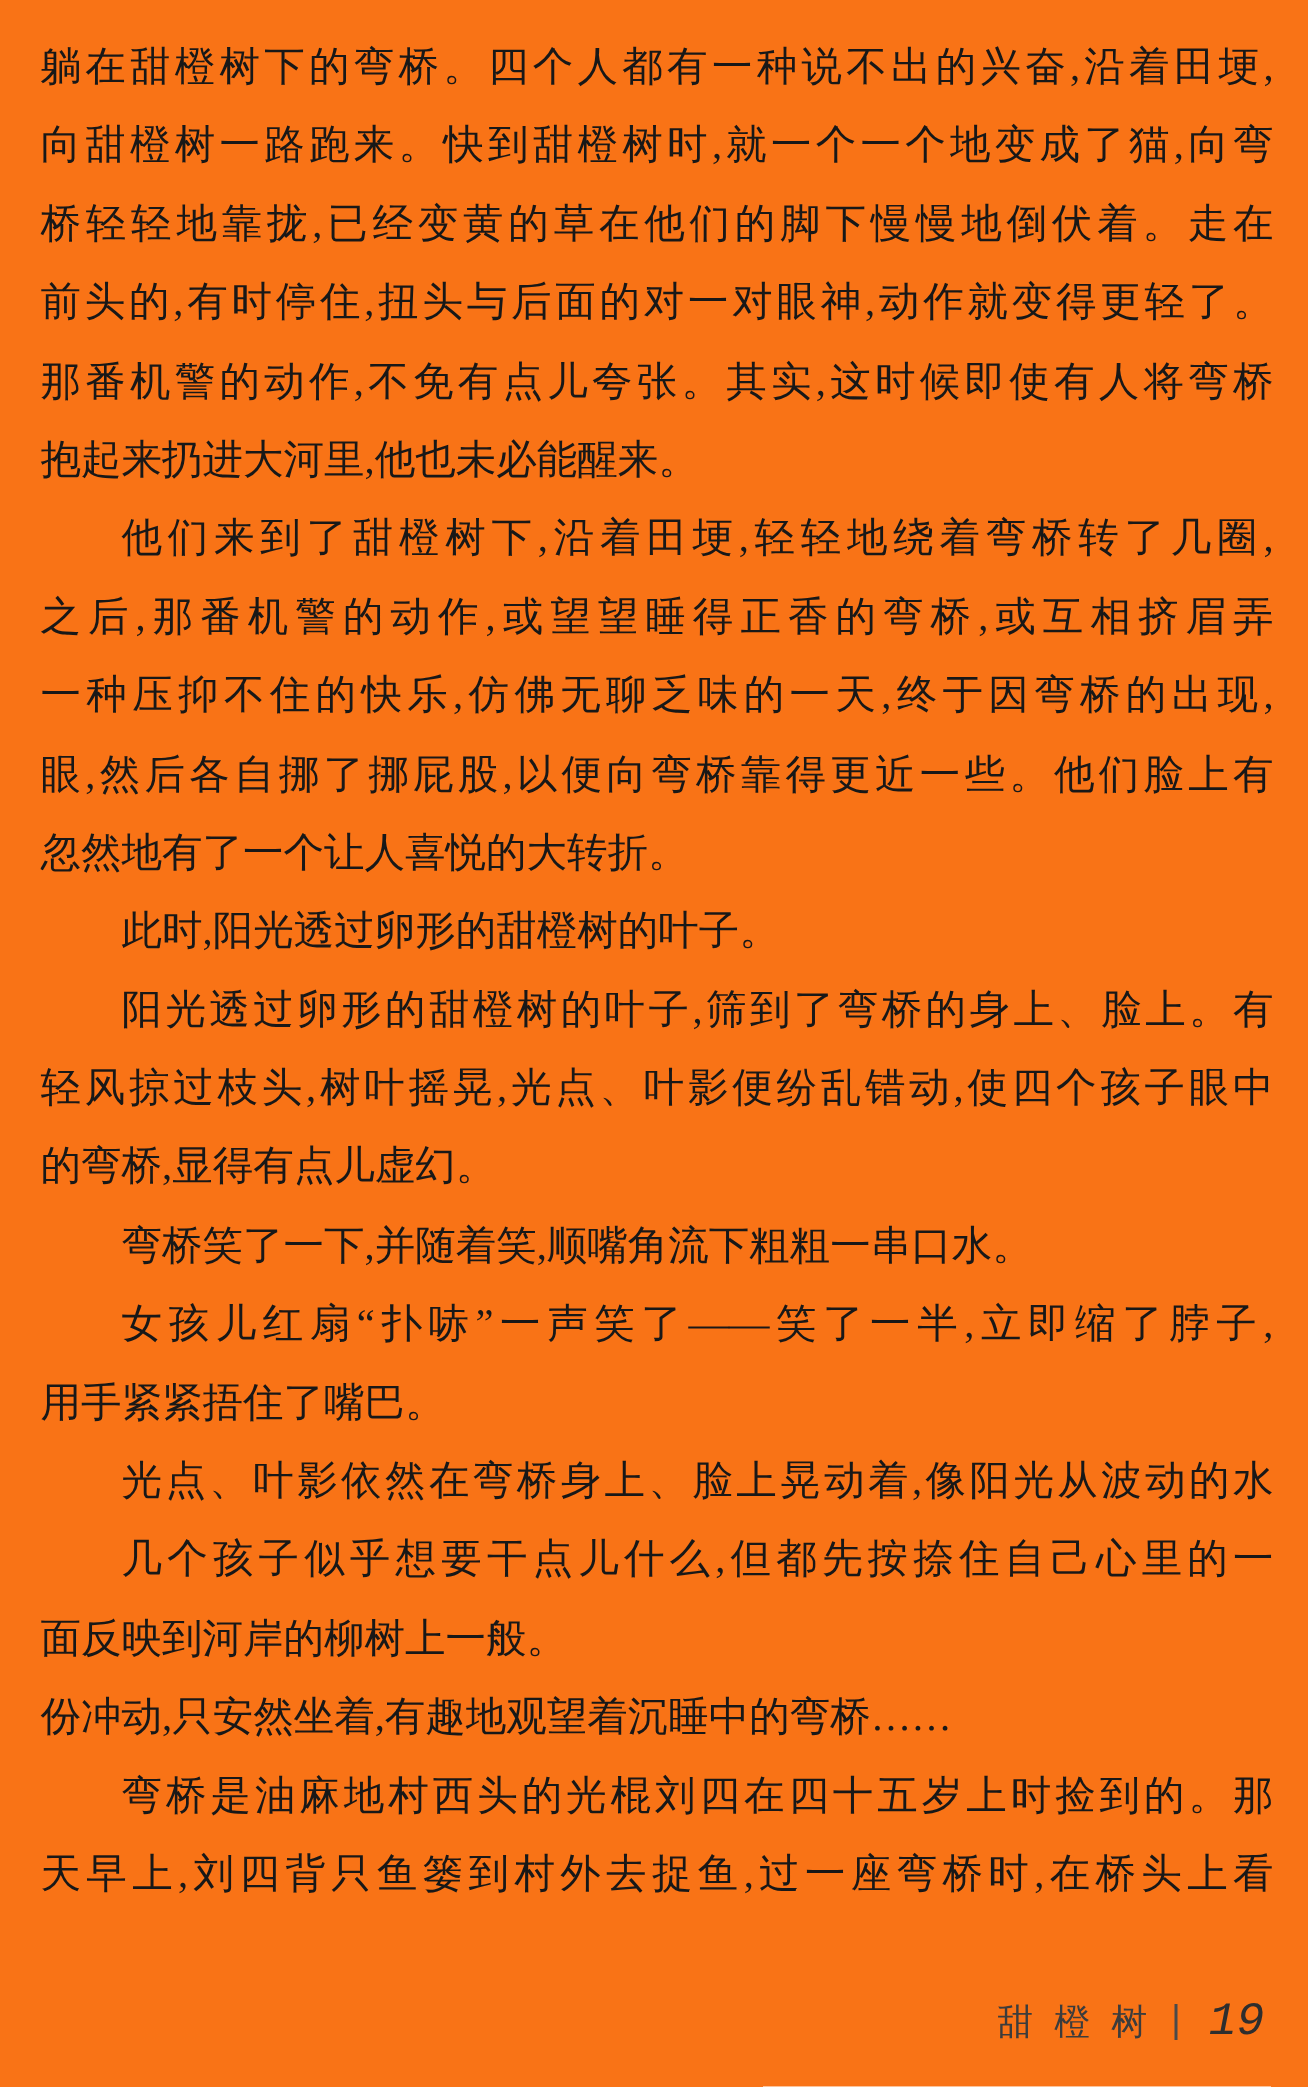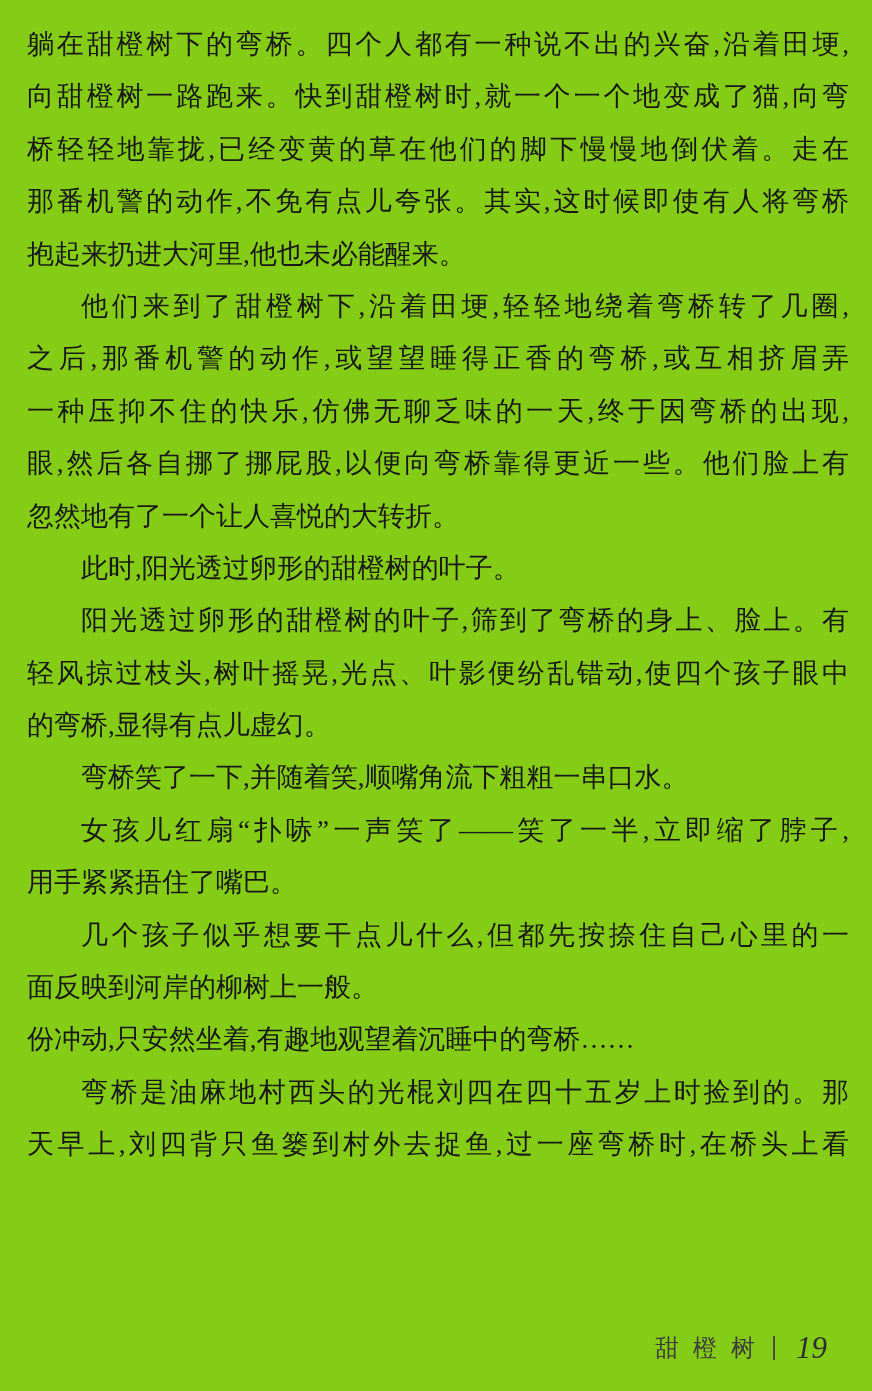--- a/index.html
+++ b/index.html
@@ -4,21 +4,21 @@
 <style>
   html, body {
     margin: 0;
     padding: 0;
     background: #ffffff;
   }
   .page {
     position: relative;
     width: 872px;
     height: 1391px;
-    background: #84cc16;
+    background: #f97316;
     overflow: hidden;
     font-family: "Liberation Serif", "DejaVu Serif", serif;
     color: #181818;
   }
   .text-body {
     position: absolute;
     top: 18px;
     left: 27px;
     width: 822px;
   }
@@ -33,21 +33,21 @@
   }
   .line.indent {
     text-indent: 2em;
   }
   .line.para-end {
     text-align-last: left;
   }
   .footer {
     position: absolute;
     top: 1330px;
-    right: 45px;
+    right: 29px;
     height: 36px;
     display: flex;
     align-items: center;
     color: #3c3c3c;
   }
   .footer .chapter {
     font-size: 24px;
     letter-spacing: 14px;
     margin-right: 4px;
     color: #3c3c3c;
@@ -55,48 +55,50 @@
   .footer .sep-bar {
     display: inline-block;
     width: 2px;
     height: 24px;
     background: #4a4a4a;
     margin-right: 21px;
   }
   .footer .pagenum {
     font-size: 31px;
     font-style: italic;
-    font-family: Liberation Serif, serif;
+    font-family: Liberation Mono, monospace;
     color: #2e2e2e;
   }
 </style>
 </head>
 <body>
 
 <div class="page">
 
   <div class="text-body">
 
   <div class="line">躺在甜橙树下的弯桥。四个人都有一种说不出的兴奋,沿着田埂,</div>
       <div class="line">向甜橙树一路跑来。快到甜橙树时,就一个一个地变成了猫,向弯</div>
       <div class="line">桥轻轻地靠拢,已经变黄的草在他们的脚下慢慢地倒伏着。走在</div>
+      <div class="line">前头的,有时停住,扭头与后面的对一对眼神,动作就变得更轻了。</div>
       <div class="line">那番机警的动作,不免有点儿夸张。其实,这时候即使有人将弯桥</div>
       <div class="line para-end">抱起来扔进大河里,他也未必能醒来。</div>
       <div class="line indent">他们来到了甜橙树下,沿着田埂,轻轻地绕着弯桥转了几圈,</div>
       <div class="line">之后,那番机警的动作,或望望睡得正香的弯桥,或互相挤眉弄</div>
       <div class="line">一种压抑不住的快乐,仿佛无聊乏味的一天,终于因弯桥的出现,</div>
       <div class="line">眼,然后各自挪了挪屁股,以便向弯桥靠得更近一些。他们脸上有</div>
       <div class="line para-end">忽然地有了一个让人喜悦的大转折。</div>
       <div class="line indent para-end">此时,阳光透过卵形的甜橙树的叶子。</div>
       <div class="line indent">阳光透过卵形的甜橙树的叶子,筛到了弯桥的身上、脸上。有</div>
       <div class="line">轻风掠过枝头,树叶摇晃,光点、叶影便纷乱错动,使四个孩子眼中</div>
       <div class="line para-end">的弯桥,显得有点儿虚幻。</div>
       <div class="line indent para-end">弯桥笑了一下,并随着笑,顺嘴角流下粗粗一串口水。</div>
       <div class="line indent">女孩儿红扇“扑哧”一声笑了——笑了一半,立即缩了脖子,</div>
       <div class="line para-end">用手紧紧捂住了嘴巴。</div>
+      <div class="line indent">光点、叶影依然在弯桥身上、脸上晃动着,像阳光从波动的水</div>
       <div class="line indent">几个孩子似乎想要干点儿什么,但都先按捺住自己心里的一</div>
       <div class="line para-end">面反映到河岸的柳树上一般。</div>
       <div class="line para-end">份冲动,只安然坐着,有趣地观望着沉睡中的弯桥……</div>
       <div class="line indent">弯桥是油麻地村西头的光棍刘四在四十五岁上时捡到的。那</div>
       <div class="line">天早上,刘四背只鱼篓到村外去捉鱼,过一座弯桥时,在桥头上看</div>
     </div>
 
   <div class="footer">
     <span class="chapter">甜橙树</span>
     <span class="sep-bar"></span>

